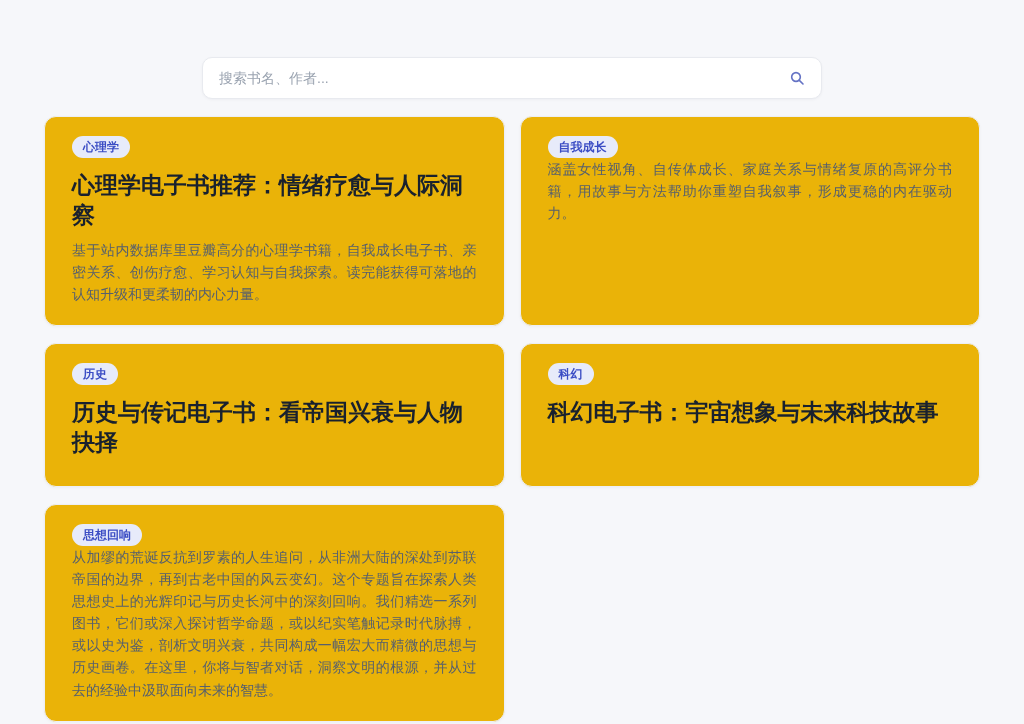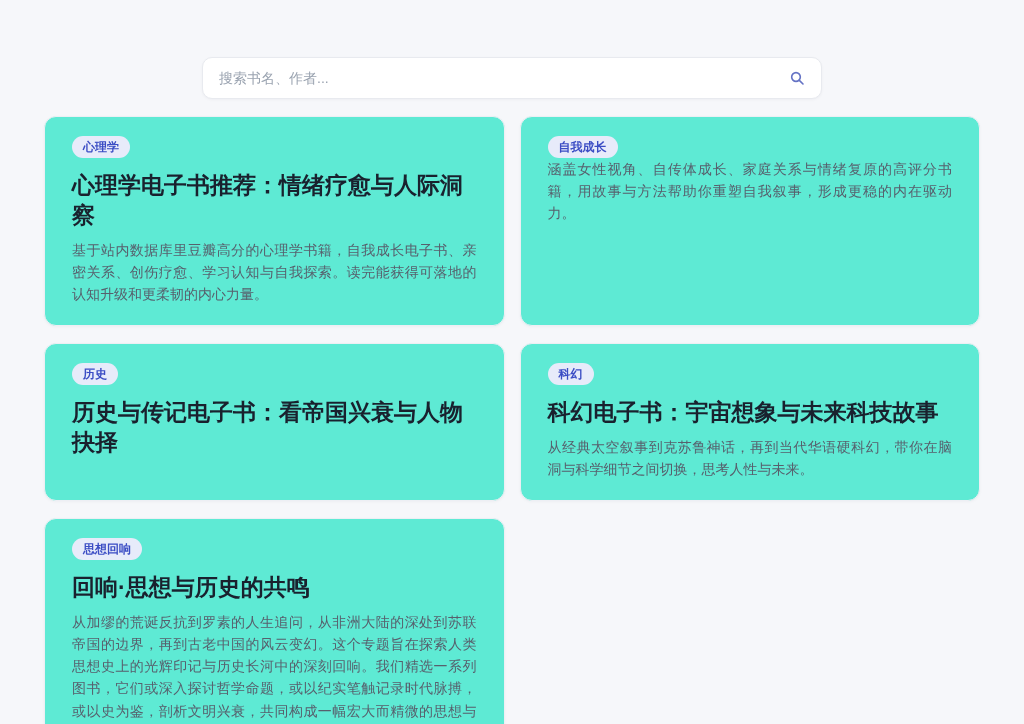--- a/index.html
+++ b/index.html
@@ -77,21 +77,21 @@
   
   .topics-grid {
     width: 936px;
     margin: 17px auto 0;
     display: grid;
     grid-template-columns: 1fr 1fr;
     column-gap: 15px;
     row-gap: 17px;
   }
   .card {
-    background: #5eead4;
+    background: #eab308;
     border: 1px solid #edeff4;
     border-radius: 12px;
     padding: 19px 27px 20px;
     box-shadow: 0 1px 3px rgba(20, 30, 60, 0.04);
     cursor: pointer;
   }
   .badge {
     display: inline-block;
     background: #e7ebfa;
     color: #3b4dc4;
@@ -150,23 +150,21 @@
 
     <article class="card">
       <span class="badge">历史</span>
       <h3 class="card-title">历史与传记电子书：看帝国兴衰与人物抉择</h3>
     </article>
 
 
     <article class="card">
       <span class="badge">科幻</span>
       <h3 class="card-title">科幻电子书：宇宙想象与未来科技故事</h3>
-      <p class="card-desc">从经典太空叙事到克苏鲁神话，再到当代华语硬科幻，带你在脑洞与科学细节之间切换，思考人性与未来。</p>
     </article>
 
     <article class="card">
       <span class="badge">思想回响</span>
-      <h3 class="card-title">回响·思想与历史的共鸣</h3>
       <p class="card-desc">从加缪的荒诞反抗到罗素的人生追问，从非洲大陆的深处到苏联帝国的边界，再到古老中国的风云变幻。这个专题旨在探索人类思想史上的光辉印记与历史长河中的深刻回响。我们精选一系列图书，它们或深入探讨哲学命题，或以纪实笔触记录时代脉搏，或以史为鉴，剖析文明兴衰，共同构成一幅宏大而精微的思想与历史画卷。在这里，你将与智者对话，洞察文明的根源，并从过去的经验中汲取面向未来的智慧。</p>
     </article>
 
   </div>
 </div>
 
 </body></html>

